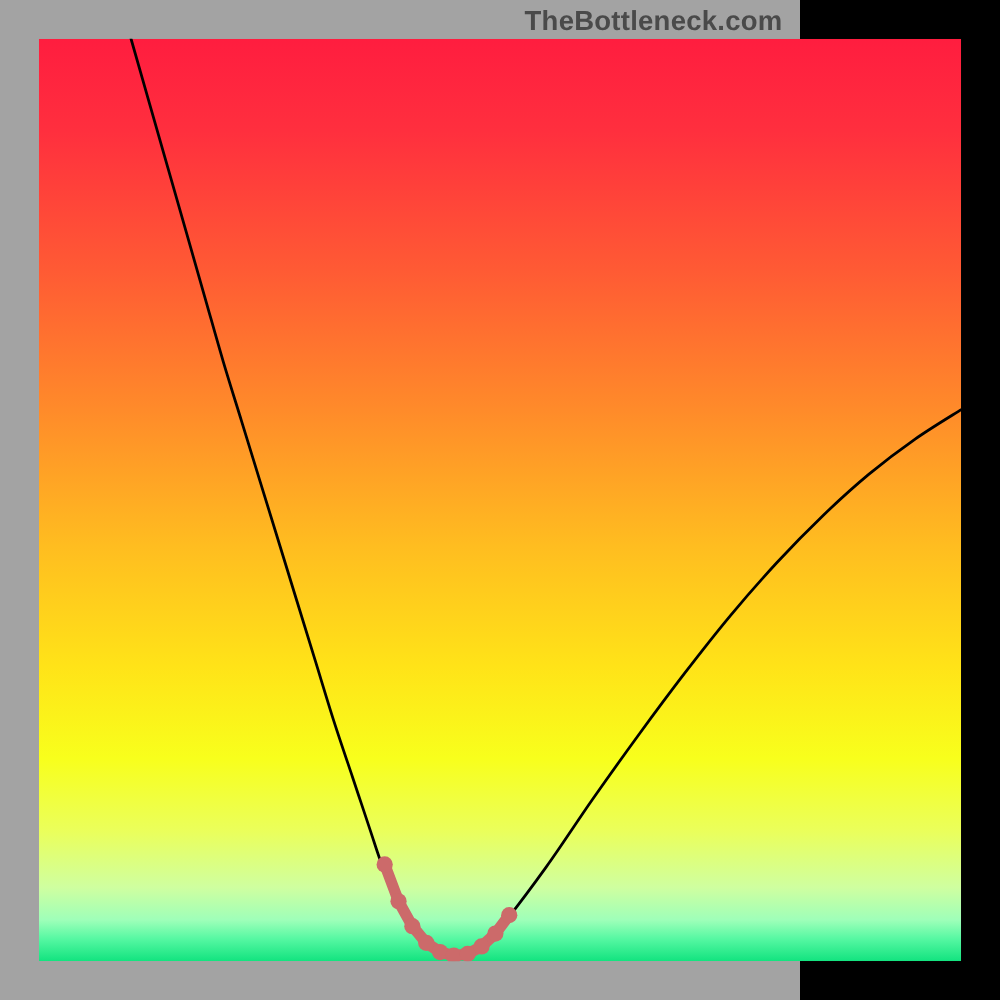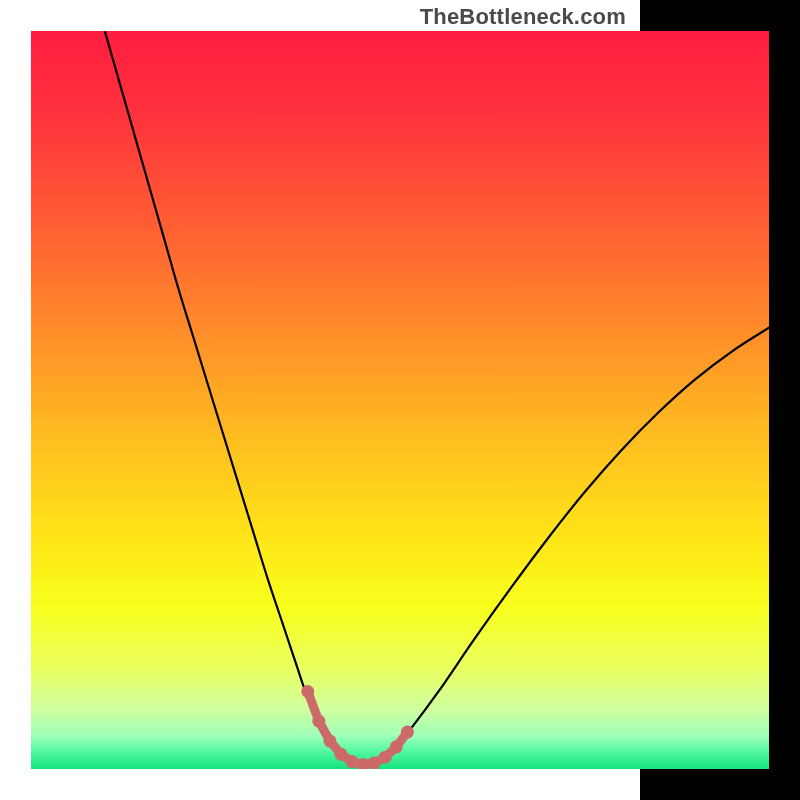--- a/index.html
+++ b/index.html
@@ -8,21 +8,21 @@
     width: 800px;
     height: 800px;
     background: #000000;
     overflow: hidden;
     font-family: Arial, Helvetica, sans-serif;
   }
   .frame {
     position: relative;
     width: 640px;
     height: 800px;
-    background: #ffffff;
+    background: #a3a3a3;
   }
   .watermark {
     position: absolute;
     top: 4px;
     right: 14px;
     color: #4a4a4a;
     font-size: 22px;
     font-weight: 600;
     letter-spacing: 0.2px;
     z-index: 10;

